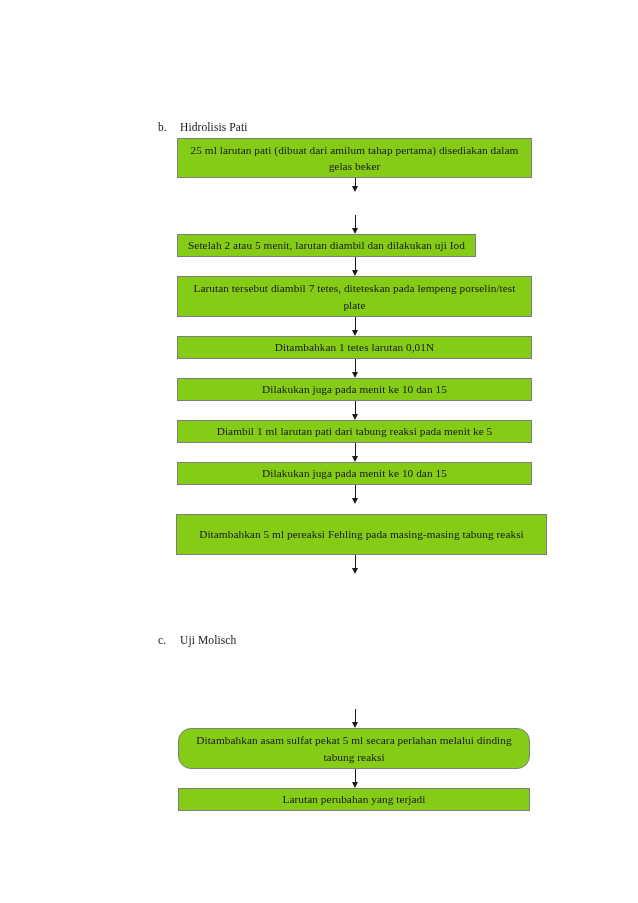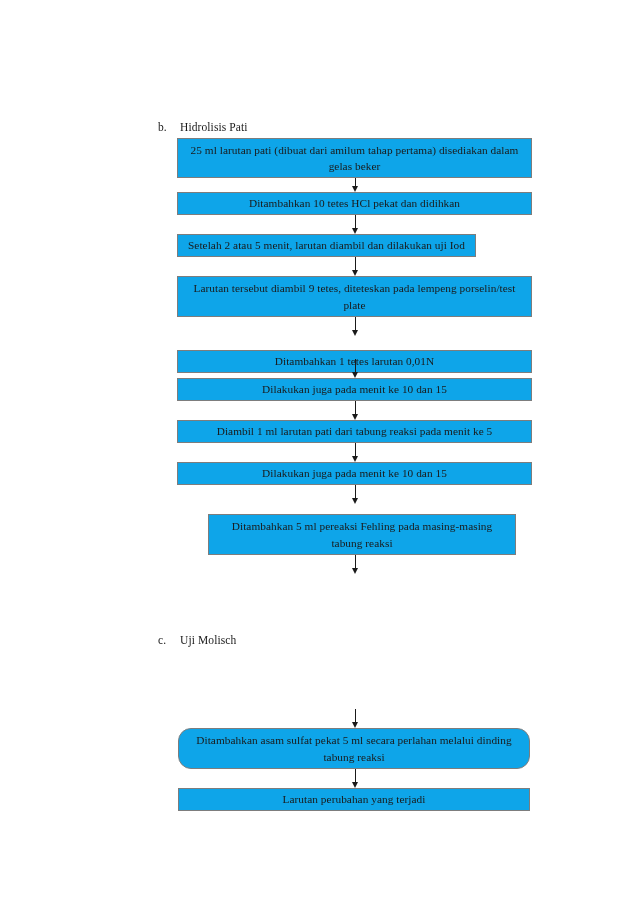--- a/index.html
+++ b/index.html
@@ -40,21 +40,21 @@
   }
   .section-label {
     flex: 0 0 auto;
   }
 
   
   .flow-box {
     position: absolute;
     box-sizing: border-box;
     border: 1px solid #7d7d7d;
-    background: #0ea5e9;
+    background: #84cc16;
     display: flex;
     align-items: center;
     justify-content: center;
     text-align: center;
     padding: 0 6px;
     font-size: 11.3px;
     line-height: 16.5px;
     letter-spacing: 0.05px;
   }
   .flow-box span {
@@ -96,45 +96,42 @@
   </div>
 
   <div class="flow-box" style="left:177px; top:138px; width:355px; height:40px;">
     <span>25 ml larutan pati (dibuat dari amilum tahap pertama) disediakan dalam gelas beker</span>
   </div>
   <div class="arrow" style="left:351px; top:178px; height:14px;">
     <div class="shaft" style="height:9px;"></div>
       <div class="head"></div>
   </div>
 
-  <div class="flow-box" style="left:177px; top:192px; width:355px; height:23px;">
-    <span>Ditambahkan 10 tetes HCl pekat dan didihkan</span>
-  </div>
   <div class="arrow" style="left:351px; top:215px; height:19px;">
     <div class="shaft" style="height:14px;"></div>
       <div class="head"></div>
   </div>
 
   <div class="flow-box" style="left:177px; top:234px; width:299px; height:23px;">
     <span>Setelah 2 atau 5 menit, larutan diambil dan dilakukan uji Iod</span>
   </div>
   <div class="arrow" style="left:351px; top:257px; height:19px;">
     <div class="shaft" style="height:14px;"></div>
       <div class="head"></div>
   </div>
 
   <div class="flow-box" style="left:177px; top:276px; width:355px; height:41px;">
-    <span>Larutan tersebut diambil 9 tetes, diteteskan pada lempeng porselin/test plate</span>
+    <span>Larutan tersebut diambil 7 tetes, diteteskan pada lempeng porselin/test plate</span>
   </div>
   <div class="arrow" style="left:351px; top:317px; height:19px;">
     <div class="shaft" style="height:14px;"></div>
       <div class="head"></div>
   </div>
 
-  <div class="flow-box" style="left:177px; top:336px; width:355px; height:23px;margin-top:14px;">
+  <div class="flow-box" style="left:177px; top:336px; width:355px; height:23px;">
     <span>Ditambahkan 1 tetes larutan 0,01N</span>
   </div>
   <div class="arrow" style="left:351px; top:359px; height:19px;">
     <div class="shaft" style="height:14px;"></div>
       <div class="head"></div>
   </div>
 
   <div class="flow-box" style="left:177px; top:378px; width:355px; height:23px;">
     <span>Dilakukan juga pada menit ke 10 dan 15</span>
   </div>
@@ -152,21 +149,21 @@
   </div>
 
   <div class="flow-box" style="left:177px; top:462px; width:355px; height:23px;">
     <span>Dilakukan juga pada menit ke 10 dan 15</span>
   </div>
   <div class="arrow" style="left:351px; top:485px; height:19px;">
     <div class="shaft" style="height:14px;"></div>
       <div class="head"></div>
   </div>
 
-  <div class="flow-box" style="left:176px; top:514px; width:308px; height:41px;margin-left:32px;">
+  <div class="flow-box" style="left:176px; top:514px; width:371px; height:41px;">
     <span>Ditambahkan 5 ml pereaksi Fehling pada masing-masing tabung reaksi</span>
   </div>
   <div class="arrow" style="left:351px; top:555px; height:19px;">
     <div class="shaft" style="height:14px;"></div>
       <div class="head"></div>
   </div>
 
 
   <div class="section-heading" style="left:158px; top:633px;">
     <span class="section-marker">c.</span>

